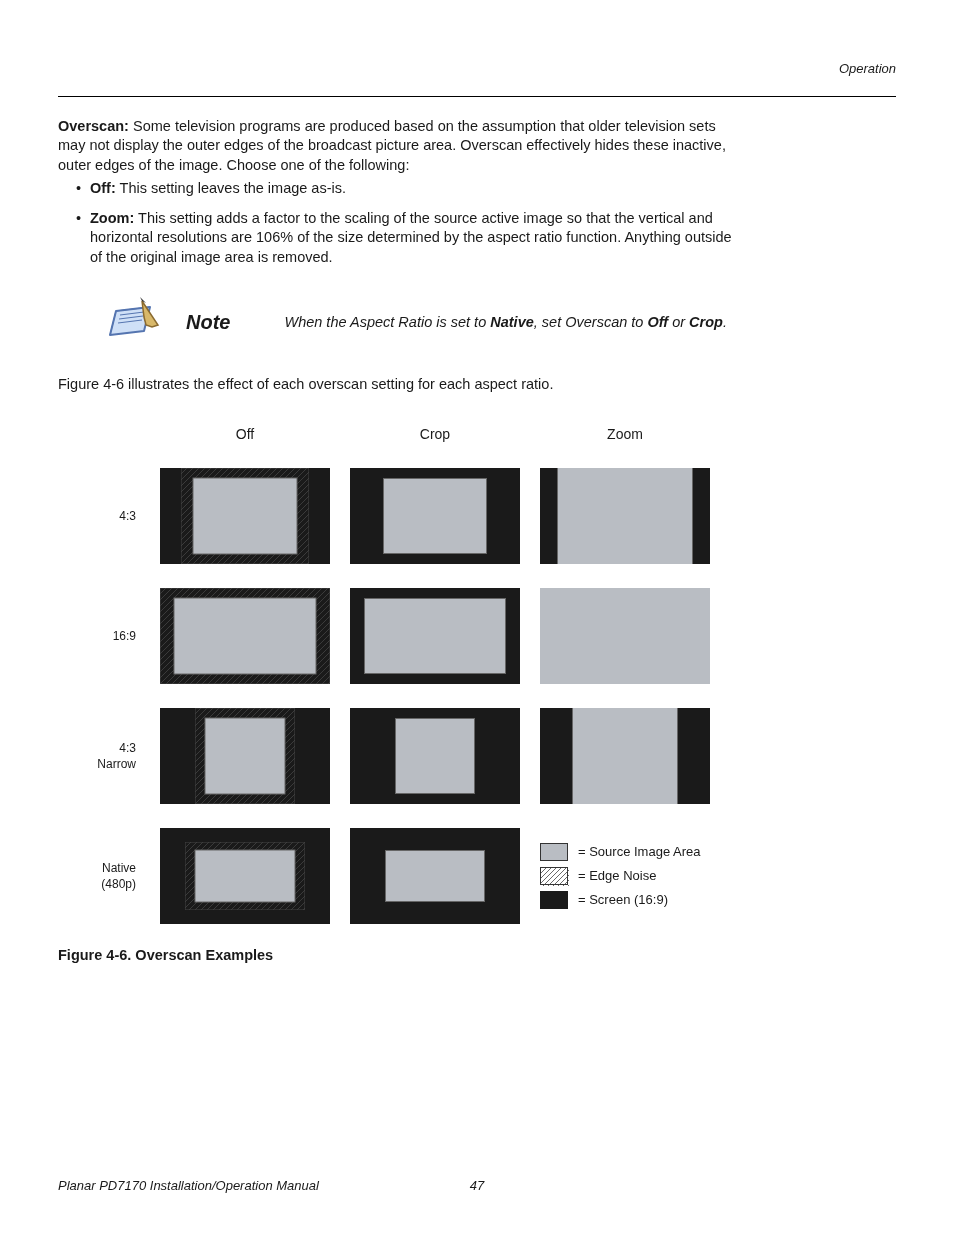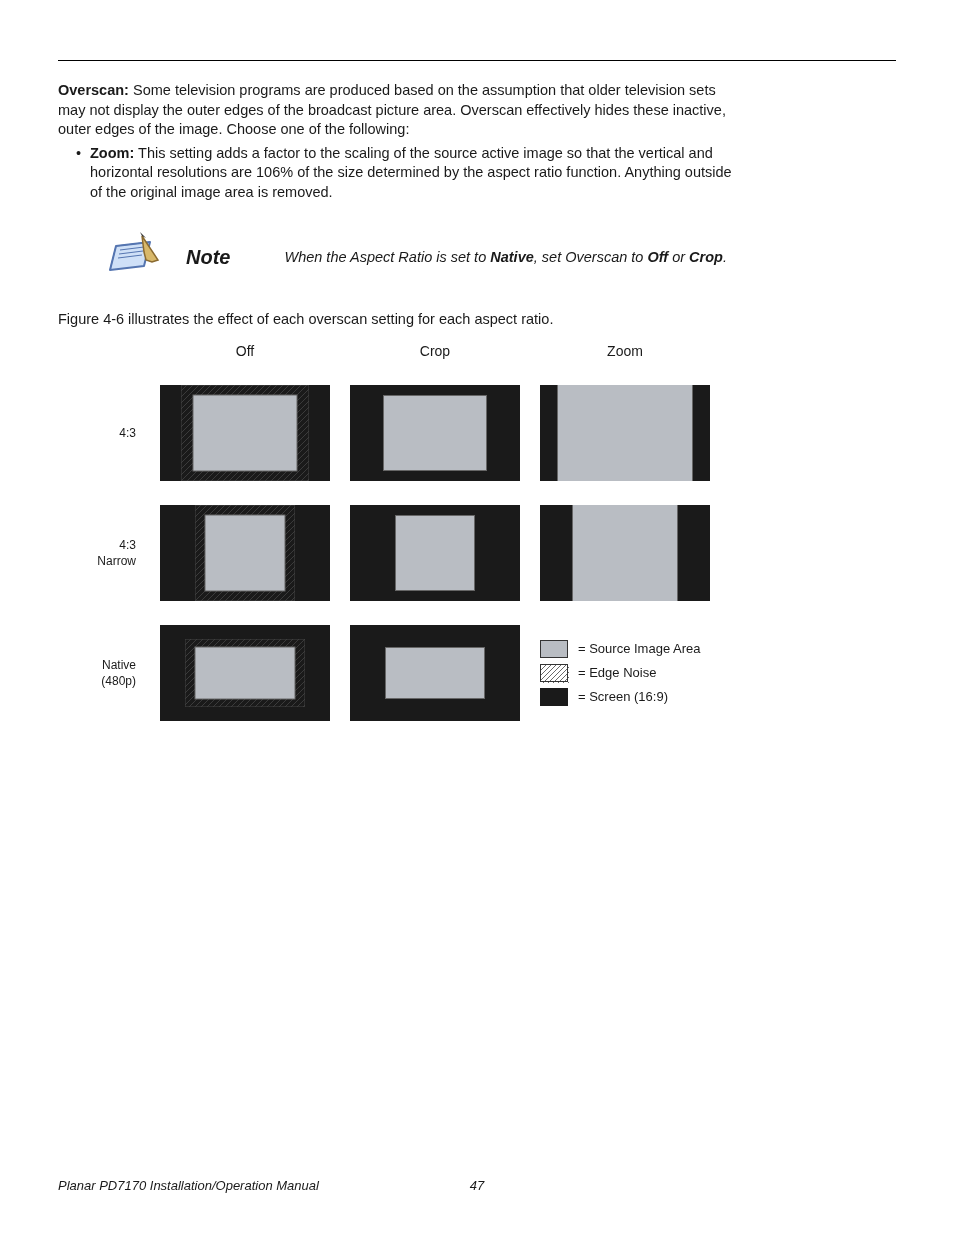--- a/index.html
+++ b/index.html
@@ -29,21 +29,21 @@
   .body-copy { max-width: 680px; }
   .para { margin-bottom: 2px; }
   .bold { font-weight: bold; }
   ul { list-style: none; margin: 4px 0 8px 18px; }
   li { position: relative; padding-left: 14px; margin-bottom: 10px; max-width: 660px; }
   li:before { content:"•"; position:absolute; left:0; top:0; }
   .note-wrap { display:flex; align-items:center; gap:14px; margin:30px 0 28px 44px; max-width: 640px; }
   .note-icon { width:70px; height:50px; position:relative; flex-shrink:0; }
   .note-label { font-weight:bold; font-style:italic; font-size:20px; flex-shrink:0; }
   .note-text { font-style: italic; margin-left: 40px; }
-  .intro { margin: 6px 0 12px 0; }
+  .intro { margin: 6px 0 30px 0; }
   .grid { margin-left:12px; }
   .col-headers { display:flex; margin-left:80px; }
   .col-h { width:190px; text-align:center; font-size:14px; }
   .row { display:flex; align-items:center; margin-top:24px; }
   .row-label { width:80px; text-align:right; font-size:12px; padding-right:14px; }
   .cell { width:190px; display:flex; justify-content:center; }
   .screen { width:170px; height:96px; background:#1a1a1a; position:relative; display:flex; align-items:center; justify-content:center; }
   .img-area { background:#b9bdc3; border:1px solid #666; position:relative; }
 
   .legend { display:flex; flex-direction:column; gap:6px; font-size:13px; }
@@ -53,29 +53,34 @@
   .sw-screen { background:#1a1a1a; border-color:#1a1a1a; }
 
   .caption { font-weight:bold; margin-top:22px; }
   .footer { position:absolute; bottom:40px; left:58px; right:58px; display:flex; font-style:italic; font-size:13px; }
   .footer .pg { position:absolute; left:50%; transform:translateX(-50%); }
 </style>
 </head>
 <body>
 
 <div class="page">
+  <div class="header-italic">Operation</div>
   <div class="hr"></div>
 
   <div class="body-copy">
     <p class="para">
       <span class="bold">Overscan:</span>
       <span>Some television programs are produced based on the assumption that older television sets may not display the outer edges of the broadcast picture area. Overscan effectively hides these inactive, outer edges of the image. Choose one of the following:</span>
     </p>
 
     <ul>
+      <li>
+        <span class="bold">Off:</span>
+        <span>This setting leaves the image as-is.</span>
+      </li>
       <li>
         <span class="bold">Zoom:</span>
         <span>This setting adds a factor to the scaling of the source active image so that the vertical and horizontal resolutions are 106% of the size determined by the aspect ratio function. Anything outside of the original image area is removed.</span>
       </li>
     </ul>
   </div>
 
   <div class="note-wrap">
     <div class="note-icon">
       <svg width="70" height="50" viewBox="0 0 70 50">
@@ -123,20 +128,46 @@
         <div class="img-area" style="width:104px;height:76px;"></div>
       </div>
         </div>
       <div class="cell">
           <div class="screen">
         <div class="img-area" style="width:136px;height:96px;border-top:none;border-bottom:none;"></div>
       </div>
         </div>
     </div>
 
+    <div class="row">
+      <div class="row-label">16:9</div>
+      <div class="cell">
+          <div class="screen">
+        <svg width="170" height="96">
+              <defs>
+                <pattern id="h2" width="6" height="6" patternUnits="userSpaceOnUse">
+                  <path d="M-2,2 l4,-4 M0,6 l6,-6 M4,8 l4,-4" stroke="#444" stroke-width="0.8"></path>
+                </pattern>
+              </defs>
+        <rect x="0" y="0" width="170" height="96" fill="url(#h2)" stroke="#444"></rect>
+        <rect x="14" y="10" width="142" height="76" fill="#b9bdc3" stroke="#666"></rect>
+            </svg>
+      </div>
+        </div>
+      <div class="cell">
+          <div class="screen">
+        <div class="img-area" style="width:142px;height:76px;"></div>
+      </div>
+        </div>
+      <div class="cell">
+          <div class="screen">
+        <div class="img-area" style="width:170px;height:96px;border:none;"></div>
+      </div>
+        </div>
+    </div>
 
     <div class="row">
       <div class="row-label">
         <span>4:3</span><br>
         <span>Narrow</span>
       </div>
       <div class="cell">
           <div class="screen">
         <svg width="100" height="96">
               <defs>
@@ -205,18 +236,19 @@
           </div>
           <div class="legend-row">
             <div class="sw sw-screen"></div>
             <span>= Screen (16:9)</span>
           </div>
         </div>
       </div>
     </div>
   </div>
 
+  <p class="caption">Figure 4-6. Overscan Examples</p>
 </div>
 
 <div class="footer">
   <span>Planar PD7170 Installation/Operation Manual</span>
   <span class="pg">47</span>
 </div>
 
 </body></html>

